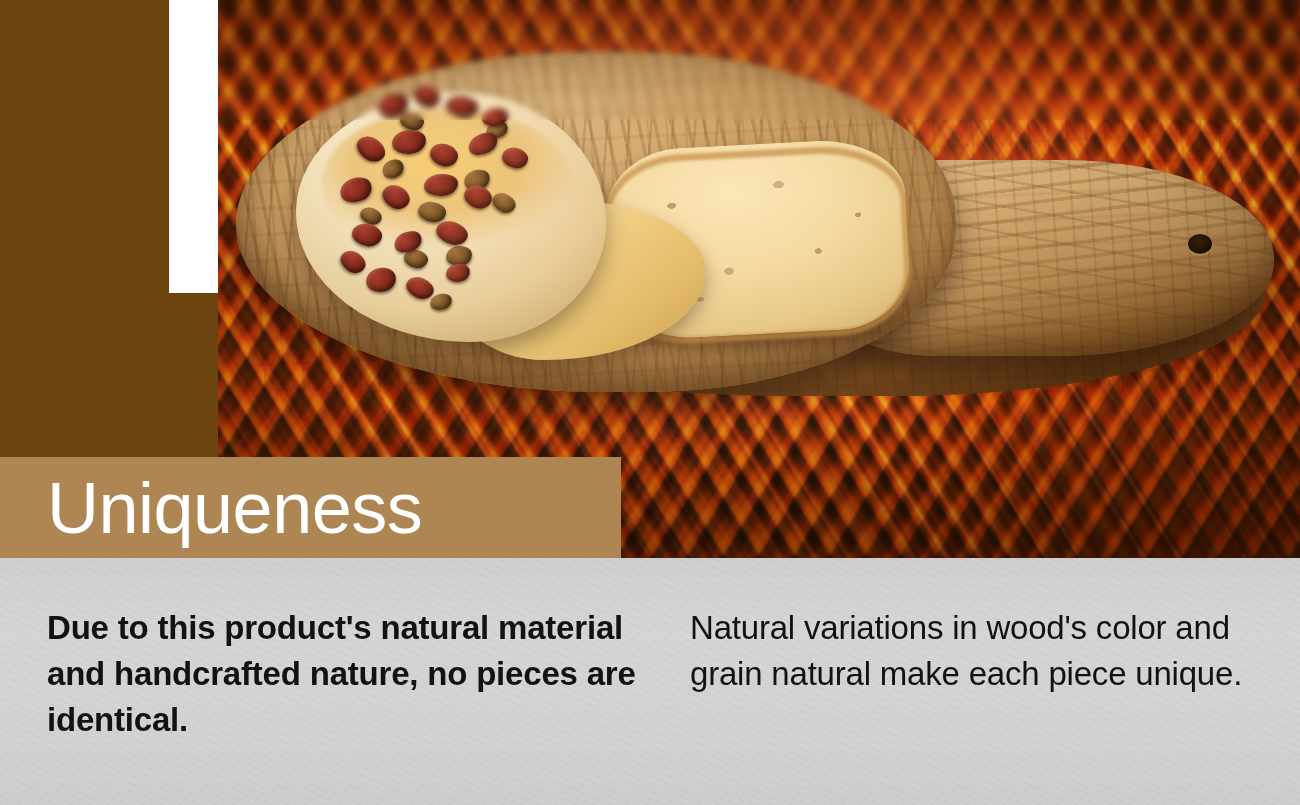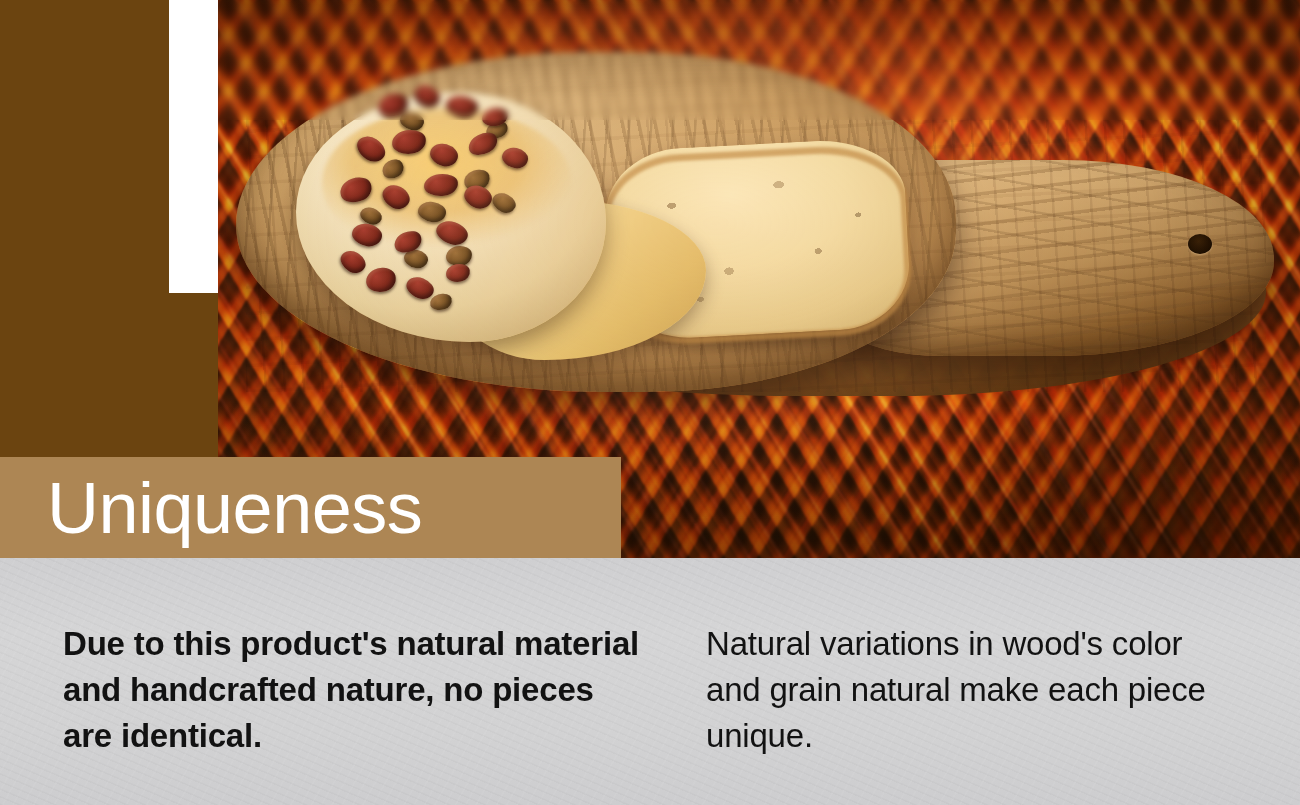--- a/index.html
+++ b/index.html
@@ -220,21 +220,21 @@
   }
   .col{
     position:absolute;
     color:#121212;
     font-size:33px;
     line-height:46px;
     letter-spacing:-0.2px;
   }
   .col-left{left:47px;top:605px;width:620px;font-weight:700;}
   .col-right{left:690px;top:605px;width:560px;font-weight:400;}
-  .col p{margin:16px;}
+  .col p{margin:0;}
 </style>
 </head>
 <body>
 
 <div class="slide">
 
   <div class="photo">
     <div class="weave"></div>
     <div class="weave2"></div>
 

